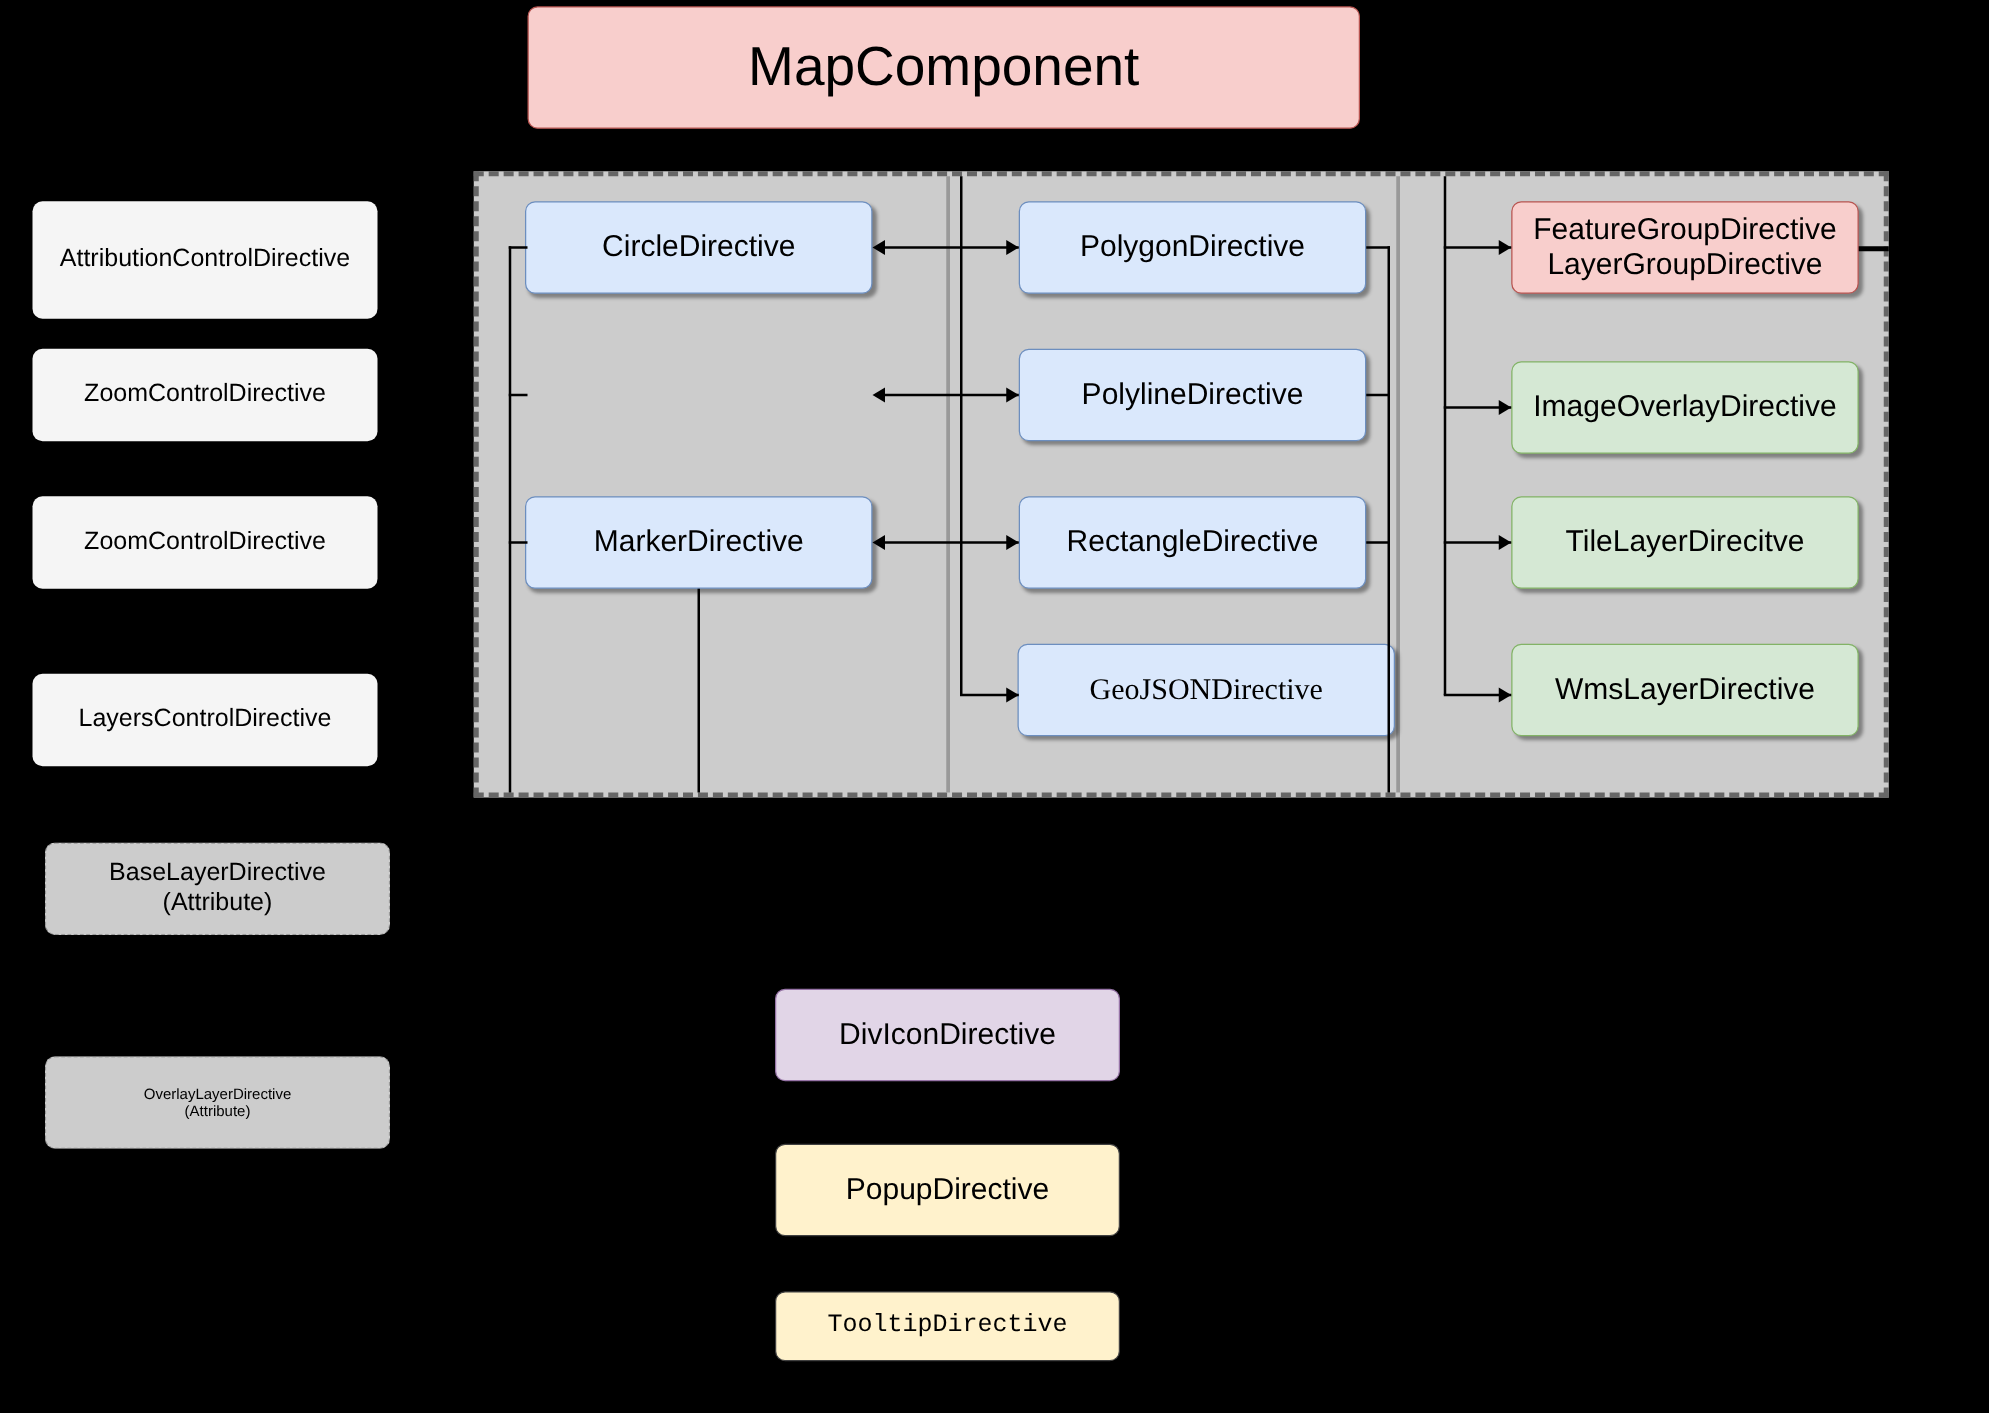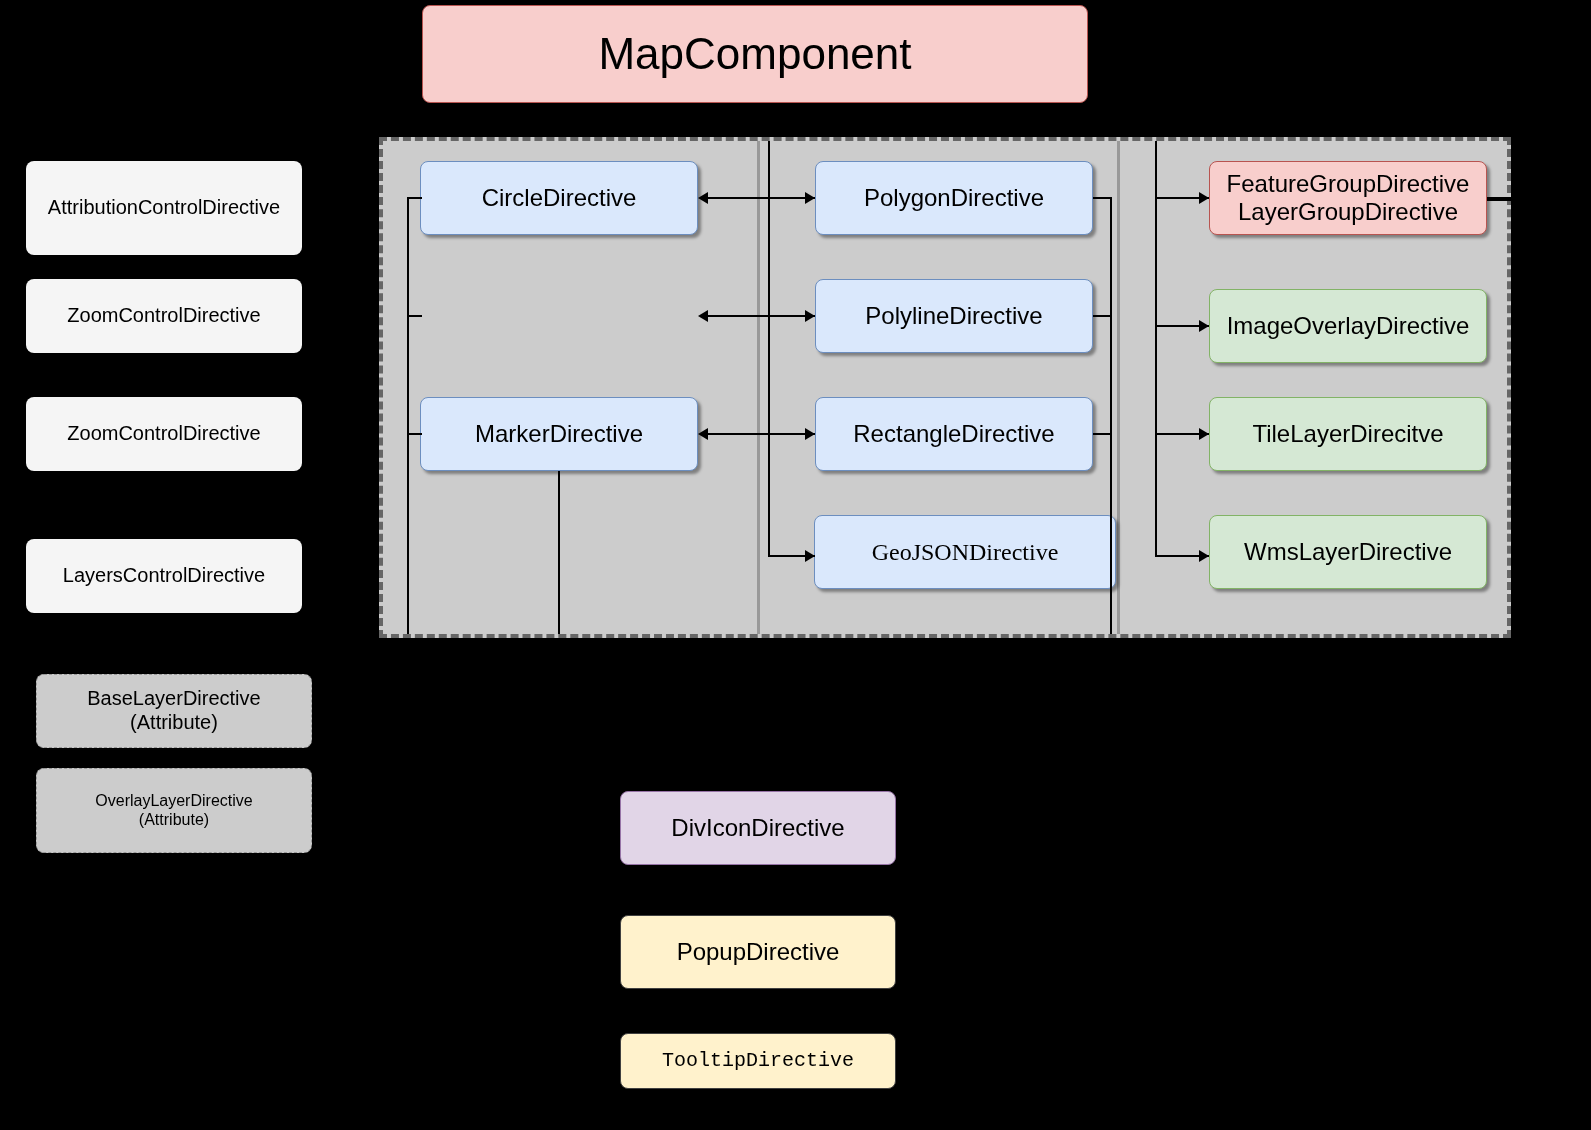--- a/index.html
+++ b/index.html
@@ -93,21 +93,21 @@
 
   <div class="node pal-red shadow" style="left:422px; top:5px; width:666px; height:98px; font-size:44px;">MapComponent</div>
 
   <div class="node pal-white shadow" style="left:26px; top:161px; width:276px; height:94px; font-size:20px;">AttributionControlDirective</div>
   <div class="node pal-white shadow" style="left:26px; top:279px; width:276px; height:74px; font-size:20px;">ZoomControlDirective</div>
   <div class="node pal-white shadow" style="left:26px; top:397px; width:276px; height:74px; font-size:20px;">ZoomControlDirective</div>
   <div class="node pal-white shadow" style="left:26px; top:515px; width:276px; height:74px; font-size:20px;margin-top:24px;">LayersControlDirective</div>
 
   <div class="node pal-gray shadow" style="left:36px; top:674px; width:276px; height:74px; font-size:20px;">BaseLayerDirective
 (Attribute)</div>
-  <div class="node pal-gray shadow" style="left:36px; top:768px; width:276px; height:85px; font-size:16px;">OverlayLayerDirective
+  <div class="node pal-gray shadow" style="left:36px; top:845px; width:276px; height:74px; font-size:12px;">OverlayLayerDirective
 (Attribute)</div>
 
   <div class="node pal-blue shadow" style="left:420px; top:161px; width:278px; height:74px; font-size:24px;">CircleDirective</div>
   <div class="node pal-blue shadow" style="left:420px; top:397px; width:278px; height:74px; font-size:24px;">MarkerDirective</div>
 
   <div class="node pal-blue shadow" style="left:815px; top:161px; width:278px; height:74px; font-size:24px;">PolygonDirective</div>
   <div class="node pal-blue shadow" style="left:815px; top:279px; width:278px; height:74px; font-size:24px;">PolylineDirective</div>
   <div class="node pal-blue shadow" style="left:815px; top:397px; width:278px; height:74px; font-size:24px;">RectangleDirective</div>
   <div class="node pal-blue shadow" style="left:814px; top:515px; width:302px; height:74px; font-size:24px;font-family:Liberation Serif, serif;">GeoJSONDirective</div>
 

